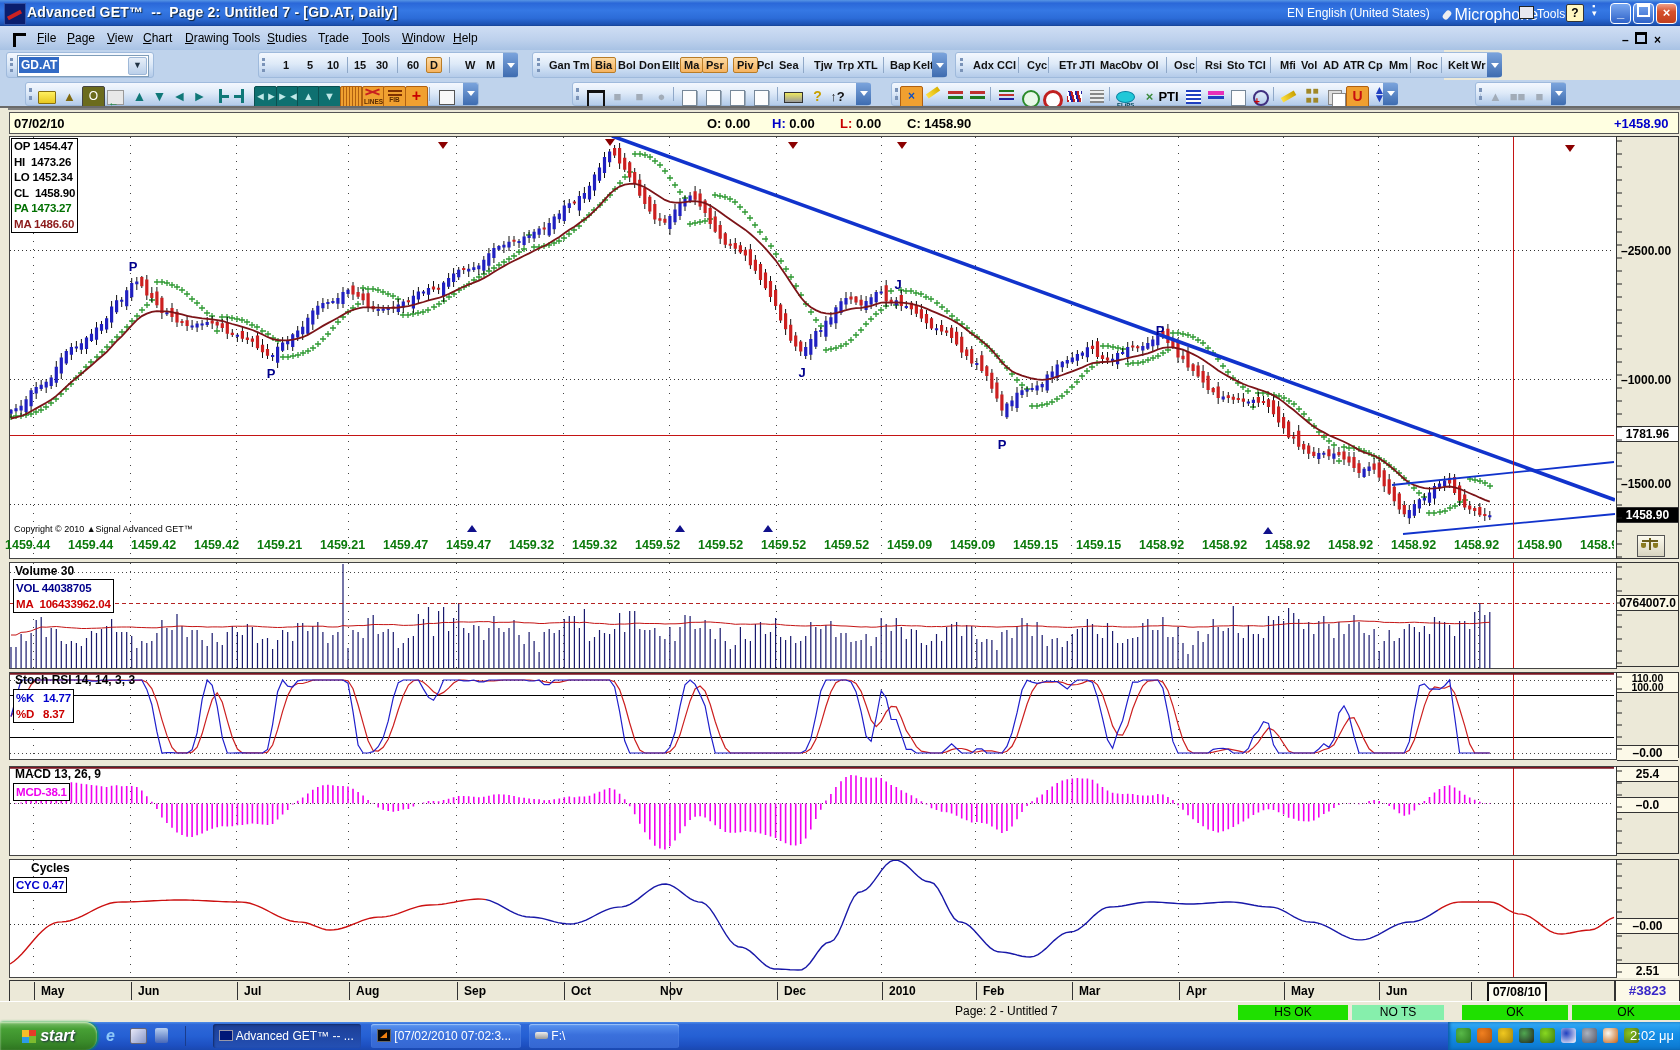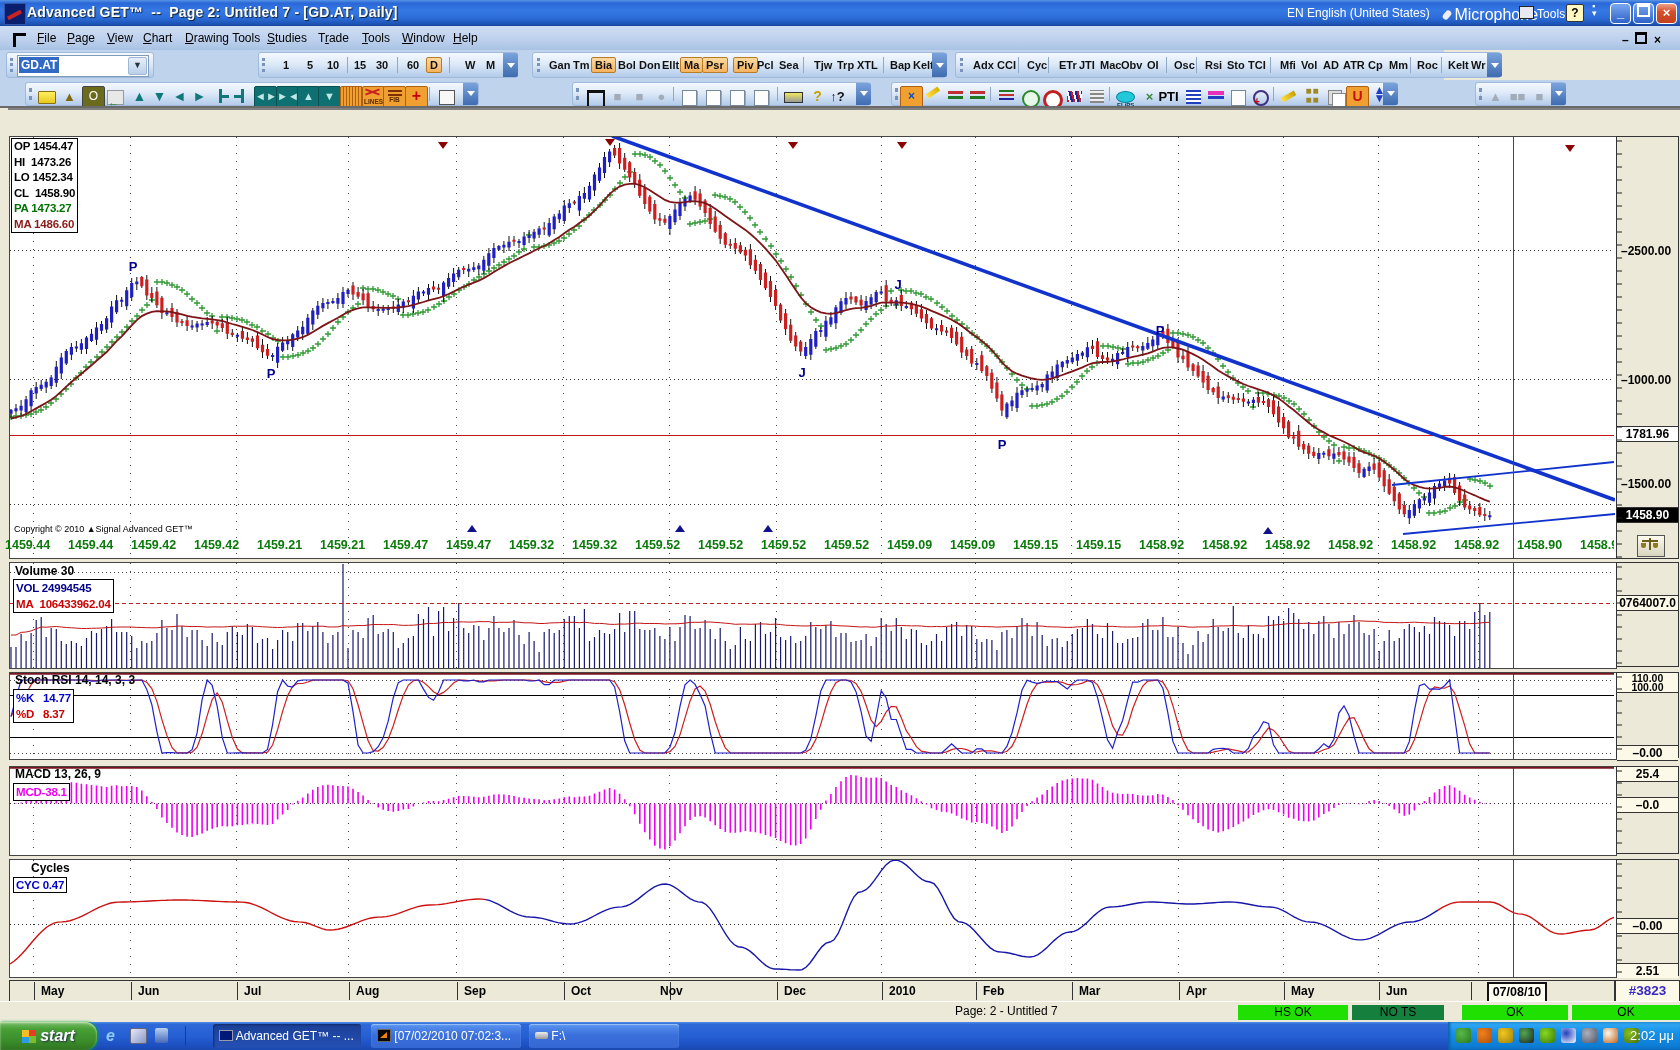--- a/index.html
+++ b/index.html
@@ -308,20 +308,28 @@
         <div class="grip" style="left:3px"></div>
         <div class="ic" style="left:9px;color:#A2ACB8;font-weight:bold;font-size:13px">▲</div>
         <div class="ic" style="left:31px;color:#A2ACB8;font-weight:bold;font-size:13px">■■</div>
         <div class="ic" style="left:53px;color:#A2ACB8;font-weight:bold;font-size:13px">■</div>
         <div class="dd" style="left:75px"></div>
       </div>
 </div>
 <div class="abs" style="left:0;top:106px;width:1680px;height:2px;background:#6A6A6A"></div>
 
 <div id="client" class="abs">
+  <div id="ybar" class="abs">
+    <div class="abs b" style="left:4px;top:3px;font-size:13px">07/02/10</div>
+    <div class="abs b" style="left:697px;top:3px;font-size:13px">O: 0.00</div>
+    <div class="abs b" style="left:762px;top:3px;font-size:13px"><span style="color:#0000C8">H:</span> 0.00</div>
+    <div class="abs b" style="left:830px;top:3px;font-size:13px"><span style="color:#C80000">L:</span> 0.00</div>
+    <div class="abs b" style="left:897px;top:3px;font-size:13px">C: 1458.90</div>
+    <div class="abs b" style="left:1604px;top:3px;font-size:13px;color:#0000CC">+1458.90</div>
+  </div>
 
   <div class="panel" style="top:26px;height:421px">
     <svg width="1605" height="421" style="position:absolute;left:0;top:0">
           <line x1="0" y1="113.5" x2="1604" y2="113.5" stroke="#333" stroke-width="1" stroke-dasharray="1 3"></line>
           <line x1="0" y1="242.5" x2="1604" y2="242.5" stroke="#333" stroke-width="1" stroke-dasharray="1 3"></line>
           <line x1="0" y1="367.5" x2="1604" y2="367.5" stroke="#333" stroke-width="1" stroke-dasharray="1 3"></line>
           <line x1="23.5" y1="0" x2="23.5" y2="421" stroke="#444" stroke-width="1" stroke-dasharray="1 7"></line>
           <line x1="120.5" y1="0" x2="120.5" y2="421" stroke="#444" stroke-width="1" stroke-dasharray="1 7"></line>
           <line x1="226.5" y1="0" x2="226.5" y2="421" stroke="#444" stroke-width="1" stroke-dasharray="1 7"></line>
           <line x1="338.5" y1="0" x2="338.5" y2="421" stroke="#444" stroke-width="1" stroke-dasharray="1 7"></line>
@@ -427,21 +435,21 @@
           <line x1="1273.5" y1="0" x2="1273.5" y2="105" stroke="#444" stroke-width="1" stroke-dasharray="1 7"></line>
           <line x1="1368.5" y1="0" x2="1368.5" y2="105" stroke="#444" stroke-width="1" stroke-dasharray="1 7"></line>
           <line x1="1468.5" y1="0" x2="1468.5" y2="105" stroke="#444" stroke-width="1" stroke-dasharray="1 7"></line>
           <line x1="0" y1="9.5" x2="1604" y2="9.5" stroke="#444" stroke-width="1" stroke-dasharray="1 3"></line>
           <path d="M1.0 105V84M6.0 105V84M11.1 105V71M16.1 105V78M21.1 105V70M26.2 105V57M31.2 105V54M36.2 105V74M41.2 105V65M46.3 105V66M51.3 105V78M56.3 105V81M61.4 105V78M66.4 105V80M71.4 105V83M76.5 105V75M81.5 105V68M86.5 105V70M91.5 105V66M96.6 105V63M101.6 105V56M106.6 105V69M111.7 105V69M116.7 105V69M121.7 105V73M126.8 105V85M131.8 105V78M136.8 105V80M141.8 105V78M146.9 105V70M151.9 105V57M156.9 105V65M162.0 105V67M167.0 105V51M172.0 105V63M177.1 105V74M182.1 105V67M187.1 105V67M192.1 105V77M197.2 105V83M202.2 105V70M207.2 105V79M212.3 105V82M217.3 105V69M222.3 105V63M227.4 105V69M232.4 105V72M237.4 105V61M242.4 105V64M247.5 105V80M252.5 105V76M257.5 105V75M262.6 105V86M267.6 105V77M272.6 105V67M277.7 105V69M282.7 105V78M287.7 105V60M292.7 105V60M297.8 105V68M302.8 105V63M307.8 105V59M312.9 105V69M317.9 105V80M322.9 105V72M327.9 105V69M333.0 105V1M338.0 105V85M343.0 105V67M348.1 105V69M353.1 105V75M358.1 105V55M363.2 105V52M368.2 105V71M373.2 105V69M378.2 105V66M383.3 105V69M388.3 105V85M393.3 105V80M398.4 105V75M403.4 105V73M408.4 105V51M413.5 105V56M418.5 105V44M423.5 105V73M428.6 105V48M433.6 105V44M438.6 105V68M443.6 105V55M448.7 105V41M453.7 105V65M458.7 105V70M463.8 105V62M468.8 105V63M473.8 105V77M478.9 105V65M483.9 105V53M488.9 105V65M493.9 105V69M499.0 105V65M504.0 105V57M509.0 105V72M514.1 105V81M519.1 105V69M524.1 105V78M529.1 105V89M534.2 105V69M539.2 105V66M544.2 105V70M549.3 105V67M554.3 105V56M559.3 105V53M564.4 105V53M569.4 105V65M574.4 105V46M579.5 105V78M584.5 105V74M589.5 105V67M594.5 105V70M599.6 105V71M604.6 105V66M609.6 105V50M614.7 105V69M619.7 105V48M624.7 105V48M629.8 105V66M634.8 105V67M639.8 105V67M644.8 105V65M649.9 105V73M654.9 105V76M659.9 105V64M665.0 105V78M670.0 105V64M675.0 105V52M680.1 105V53M685.1 105V66M690.1 105V65M695.1 105V57M700.2 105V66M705.2 105V76M710.2 105V65M715.3 105V78M720.3 105V86M725.3 105V82M730.4 105V64M735.4 105V76M740.4 105V78M745.4 105V61M750.5 105V59M755.5 105V71M760.5 105V69M765.6 105V55M770.6 105V74M775.6 105V77M780.7 105V73M785.7 105V80M790.7 105V78M795.7 105V73M800.8 105V59M805.8 105V64M810.8 105V66M815.9 105V62M820.9 105V58M825.9 105V74M831.0 105V70M836.0 105V70M841.0 105V79M846.0 105V78M851.1 105V77M856.1 105V71M861.1 105V83M866.2 105V74M871.2 105V55M876.2 105V61M881.2 105V68M886.3 105V55M891.3 105V64M896.3 105V76M901.4 105V66M906.4 105V67M911.4 105V80M916.5 105V82M921.5 105V78M926.5 105V71M931.6 105V78M936.6 105V64M941.6 105V61M946.6 105V59M951.7 105V73M956.7 105V62M961.7 105V63M966.8 105V76M971.8 105V79M976.8 105V76M981.9 105V77M986.9 105V87M991.9 105V69M996.9 105V67M1002.0 105V75M1007.0 105V63M1012.0 105V55M1017.1 105V60M1022.1 105V73M1027.1 105V59M1032.2 105V72M1037.2 105V83M1042.2 105V76M1047.2 105V75M1052.3 105V84M1057.3 105V78M1062.3 105V71M1067.4 105V66M1072.4 105V65M1077.4 105V56M1082.5 105V61M1087.5 105V71M1092.5 105V75M1097.5 105V60M1102.6 105V68M1107.6 105V80M1112.6 105V80M1117.7 105V76M1122.7 105V75M1127.7 105V74M1132.8 105V60M1137.8 105V56M1142.8 105V67M1147.8 105V67M1152.9 105V54M1157.9 105V74M1162.9 105V74M1168.0 105V64M1173.0 105V80M1178.0 105V91M1183.0 105V82M1188.1 105V68M1193.1 105V79M1198.1 105V71M1203.2 105V56M1208.2 105V64M1213.2 105V68M1218.3 105V65M1223.3 105V43M1228.3 105V70M1233.4 105V75M1238.4 105V62M1243.4 105V71M1248.4 105V71M1253.5 105V75M1258.5 105V53M1263.5 105V57M1268.6 105V53M1273.6 105V58M1278.6 105V45M1283.7 105V50M1288.7 105V56M1293.7 105V66M1298.7 105V59M1303.8 105V71M1308.8 105V58M1313.8 105V53M1318.9 105V61M1323.9 105V75M1328.9 105V59M1334.0 105V71M1339.0 105V61M1344.0 105V52M1349.0 105V59M1354.1 105V70M1359.1 105V72M1364.1 105V66M1369.2 105V88M1374.2 105V78M1379.2 105V67M1384.2 105V78M1389.3 105V75M1394.3 105V66M1399.3 105V61M1404.4 105V64M1409.4 105V69M1414.4 105V63M1419.5 105V71M1424.5 105V54M1429.5 105V58M1434.6 105V59M1439.6 105V62M1444.6 105V73M1449.6 105V58M1454.7 105V58M1459.7 105V66M1464.7 105V49M1469.8 105V40M1474.8 105V52M1479.8 105V49" stroke="#1A1A6E" stroke-width="1.2" fill="none"></path>
           <polyline points="1.0,72.0 6.0,72.0 11.1,69.4 16.1,69.0 21.1,67.9 26.2,65.8 31.2,64.0 36.2,64.2 41.2,63.8 46.3,63.5 51.3,64.0 56.3,64.5 61.4,64.8 66.4,65.1 71.4,65.5 76.5,65.5 81.5,65.3 86.5,65.2 91.5,65.0 96.6,64.7 101.6,64.2 106.6,64.1 111.7,64.0 116.7,64.0 121.7,64.0 126.8,64.4 131.8,64.5 136.8,64.7 141.8,64.8 146.9,64.8 151.9,64.2 156.9,63.8 162.0,63.7 167.0,63.2 172.0,63.0 177.1,63.4 182.1,63.6 187.1,63.5 192.1,63.7 197.2,64.1 202.2,63.9 207.2,63.9 212.3,64.0 217.3,63.7 222.3,63.3 227.4,63.2 232.4,63.3 237.4,63.1 242.4,63.1 247.5,63.4 252.5,63.8 257.5,64.0 262.6,64.3 267.6,64.5 272.6,64.4 277.7,64.0 282.7,64.0 287.7,63.6 292.7,63.2 297.8,63.2 302.8,63.3 307.8,63.2 312.9,63.2 317.9,63.9 322.9,64.0 327.9,63.9 333.0,62.6 338.0,63.0 343.0,62.8 348.1,62.5 353.1,62.6 358.1,62.1 363.2,61.5 368.2,61.5 373.2,61.6 378.2,61.6 383.3,61.5 388.3,62.0 393.3,62.4 398.4,62.3 403.4,62.2 408.4,61.7 413.5,61.1 418.5,60.4 423.5,60.5 428.6,60.1 433.6,59.4 438.6,59.5 443.6,59.4 448.7,58.9 453.7,58.9 458.7,59.1 463.8,59.0 468.8,58.6 473.8,58.7 478.9,58.6 483.9,59.7 488.9,59.3 493.9,59.3 499.0,59.3 504.0,58.9 509.0,59.2 514.1,59.8 519.1,59.8 524.1,60.0 529.1,60.5 534.2,60.5 539.2,60.0 544.2,59.8 549.3,59.7 554.3,59.3 559.3,59.4 564.4,59.3 569.4,59.7 574.4,59.2 579.5,59.8 584.5,60.4 589.5,60.4 594.5,60.7 599.6,61.3 604.6,61.4 609.6,61.0 614.7,61.1 619.7,60.8 624.7,60.2 629.8,60.2 634.8,60.5 639.8,60.5 644.8,60.5 649.9,60.6 654.9,61.0 659.9,60.8 665.0,60.8 670.0,60.6 675.0,60.1 680.1,59.4 685.1,59.3 690.1,59.3 695.1,59.0 700.2,59.0 705.2,59.4 710.2,59.7 715.3,60.2 720.3,60.6 725.3,61.3 730.4,61.1 735.4,61.1 740.4,61.3 745.4,61.1 750.5,60.9 755.5,61.0 760.5,61.4 765.6,61.1 770.6,61.6 775.6,62.2 780.7,62.4 785.7,62.7 790.7,62.9 795.7,63.0 800.8,62.8 805.8,62.5 810.8,62.6 815.9,62.2 820.9,62.1 825.9,62.6 831.0,62.9 836.0,63.0 841.0,63.3 846.0,63.7 851.1,64.0 856.1,63.8 861.1,64.2 866.2,64.1 871.2,63.5 876.2,63.0 881.2,63.1 886.3,62.7 891.3,62.4 896.3,62.7 901.4,62.9 906.4,62.8 911.4,63.0 916.5,63.6 921.5,63.7 926.5,63.5 931.6,63.7 936.6,63.3 941.6,63.0 946.6,62.7 951.7,63.0 956.7,62.9 961.7,62.9 966.8,63.2 971.8,63.6 976.8,63.6 981.9,63.8 986.9,64.1 991.9,63.9 996.9,63.7 1002.0,63.7 1007.0,63.5 1012.0,62.9 1017.1,62.7 1022.1,63.0 1027.1,63.0 1032.2,63.1 1037.2,63.7 1042.2,63.9 1047.2,63.9 1052.3,64.2 1057.3,64.4 1062.3,64.3 1067.4,63.9 1072.4,63.7 1077.4,63.3 1082.5,63.0 1087.5,63.1 1092.5,63.4 1097.5,63.4 1102.6,63.3 1107.6,63.7 1112.6,64.0 1117.7,64.0 1122.7,64.0 1127.7,63.9 1132.8,63.6 1137.8,63.0 1142.8,62.9 1147.8,62.9 1152.9,62.5 1157.9,62.7 1162.9,63.1 1168.0,63.2 1173.0,63.3 1178.0,64.0 1183.0,64.2 1188.1,63.9 1193.1,63.9 1198.1,63.9 1203.2,63.3 1208.2,63.0 1213.2,62.9 1218.3,62.9 1223.3,62.4 1228.3,62.7 1233.4,63.0 1238.4,62.8 1243.4,62.7 1248.4,63.0 1253.5,63.1 1258.5,62.5 1263.5,62.1 1268.6,61.6 1273.6,61.2 1278.6,60.6 1283.7,60.4 1288.7,60.4 1293.7,60.4 1298.7,60.2 1303.8,60.6 1308.8,60.2 1313.8,59.8 1318.9,59.8 1323.9,59.7 1328.9,59.0 1334.0,58.8 1339.0,58.6 1344.0,58.1 1349.0,57.8 1354.1,58.1 1359.1,58.3 1364.1,58.3 1369.2,58.7 1374.2,59.4 1379.2,59.4 1384.2,59.5 1389.3,59.7 1394.3,59.6 1399.3,59.4 1404.4,59.2 1409.4,59.5 1414.4,59.7 1419.5,60.0 1424.5,60.0 1429.5,60.2 1434.6,60.4 1439.6,60.5 1444.6,60.7 1449.6,60.6 1454.7,60.4 1459.7,60.6 1464.7,60.5 1469.8,60.0 1474.8,59.5 1479.8,59.3" fill="none" stroke="#C41414" stroke-width="1"></polyline>
           <line x1="0" y1="40.5" x2="1604" y2="40.5" stroke="#B42222" stroke-width="1" stroke-dasharray="4 3"></line>
           <line x1="1503.5" y1="0" x2="1503.5" y2="105" stroke="#C41414" stroke-width="1"></line>
         </svg>
     <div class="ptitle" style="left:5px;top:1px">Volume 30</div>
-    <div class="infobox" style="left:3px;top:16px;line-height:16px"><span style="color:#00008B">VOL 24994545</span><br><span style="color:#CC0000">MA&nbsp;&nbsp;106433962.04</span></div>
+    <div class="infobox" style="left:3px;top:16px;line-height:16px"><span style="color:#00008B">VOL 44038705</span><br><span style="color:#CC0000">MA&nbsp;&nbsp;106433962.04</span></div>
   </div>
   <div class="axis" style="top:452px;height:105px">
     <div class="abox" style="top:32px">0764007.0</div>
     <svg width="63" height="105" style="position:absolute;left:0;top:0">
           <path d="M0 4h5M0 16h5M0 28h5M0 40h5M0 52h5M0 64h5M0 76h5M0 88h5M0 100h5" stroke="#222" fill="none"></path>
         </svg>
   </div>
 
   <div class="panel" style="top:562px;height:86px">
     <svg width="1605" height="86" style="position:absolute;left:0;top:0">
@@ -578,21 +586,21 @@
         <span style="left:1376px">Jun</span>
         <div class="abs" style="left:1461px;top:1px;width:1px;height:18px;background:#333"></div>
     <div class="abs" style="left:1477px;top:1px;width:56px;height:17px;background:#FDFDF2;border:2px solid #111;font-weight:bold;font-size:12.5px;text-align:center;line-height:16px">07/08/10</div>
   </div>
   <div class="abs" style="left:1607px;top:870px;width:65px;height:22px;background:#FCF9E8;border:1px solid #333;box-sizing:border-box;text-align:center;font-weight:bold;font-size:13.5px;color:#3928C8;line-height:20px">#3823</div>
 </div>
 
 <div id="statusbar" class="abs">
   <div class="sbox" style="left:955px;top:2px">Page: 2 - Untitled 7</div>
   <div class="sbox" style="left:1238px;width:110px;background:#1FE000">HS OK</div>
-  <div class="sbox" style="left:1352px;width:92px;background:#15803d;color:#000">NO TS</div>
+  <div class="sbox" style="left:1352px;width:92px;background:#86efac;color:#000">NO TS</div>
   <div class="sbox" style="left:1462px;width:106px;background:#1FE000">OK</div>
   <div class="sbox" style="left:1572px;width:108px;background:#1FE000">OK</div>
 </div>
 
 <div id="taskbar" class="abs">
   <div id="startbtn" class="abs"><span style="display:inline-block;vertical-align:-2px;margin-right:4px;width:14px;height:13px;background:conic-gradient(from 0deg at 50% 50%,#E53C28 0 25%,#7DBB2F 0 50%,#2D9CE8 0 75%,#F5BE28 0)"></span>start</div>
   <div class="abs" style="left:106px;top:5px;width:17px;height:17px;color:#8EC8F8;font-weight:bold;font-size:16px;font-style:italic">e</div>
       <div class="abs" style="left:130px;top:6px;width:15px;height:14px;background:linear-gradient(135deg,#E8E8F8,#8898C8);border:1px solid #667;border-radius:2px"></div>
       <div class="abs" style="left:155px;top:6px;width:13px;height:15px;background:linear-gradient(180deg,#B8D0F0,#4868B8);border-radius:2px"></div>
       <div class="abs" style="left:185px;top:4px;width:1px;height:20px;background:#1A3C8C"></div>

